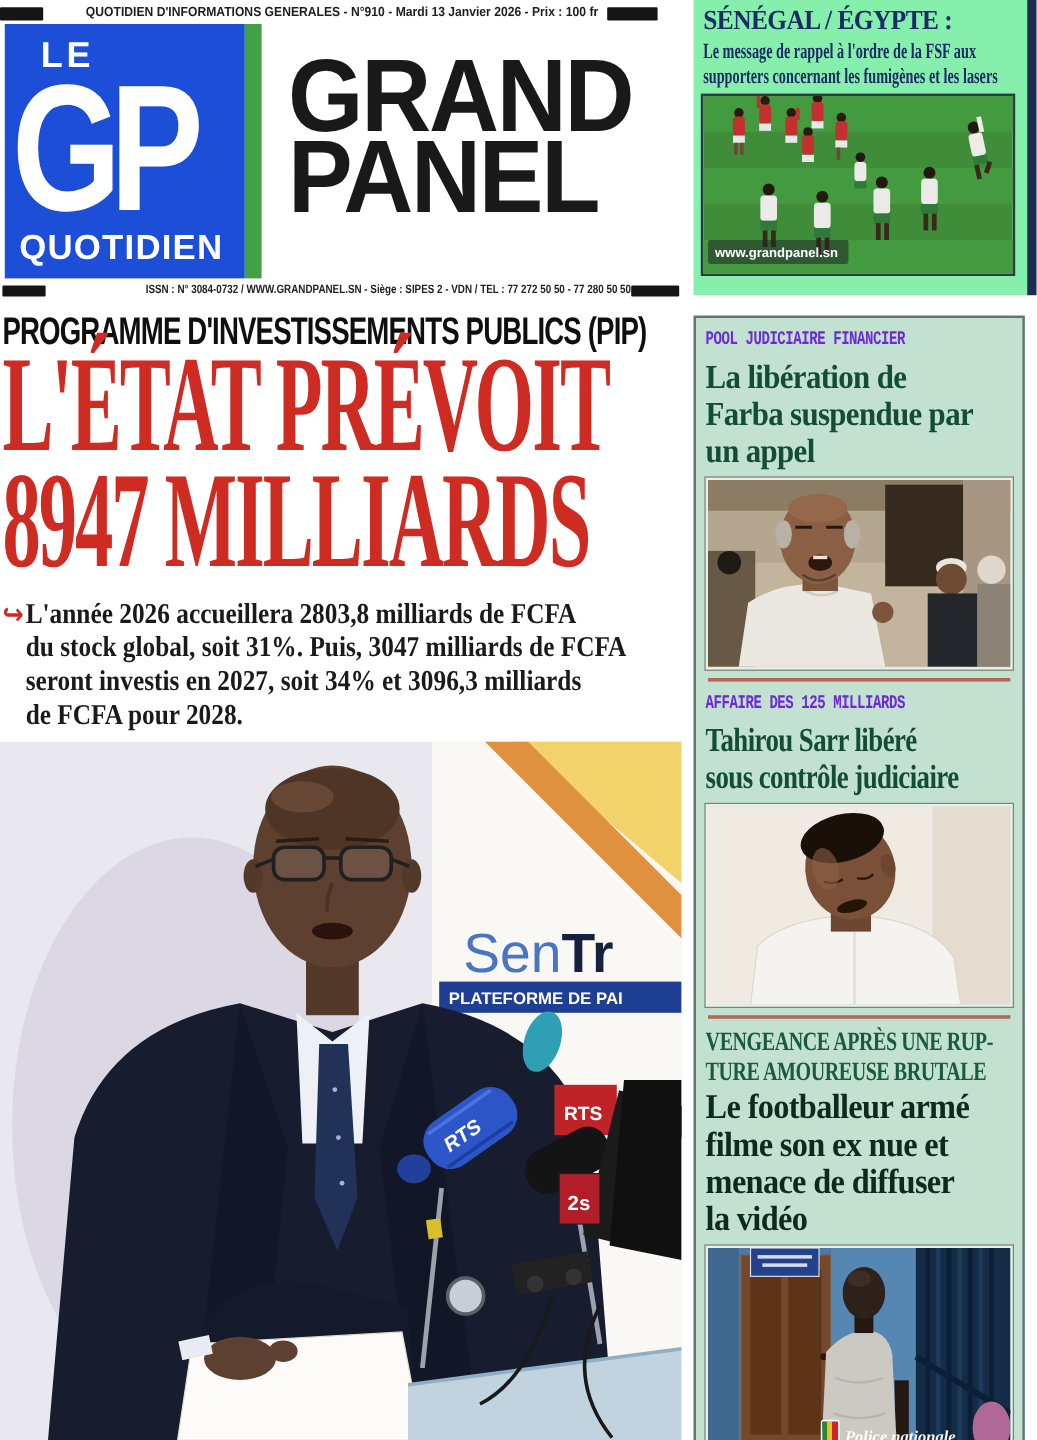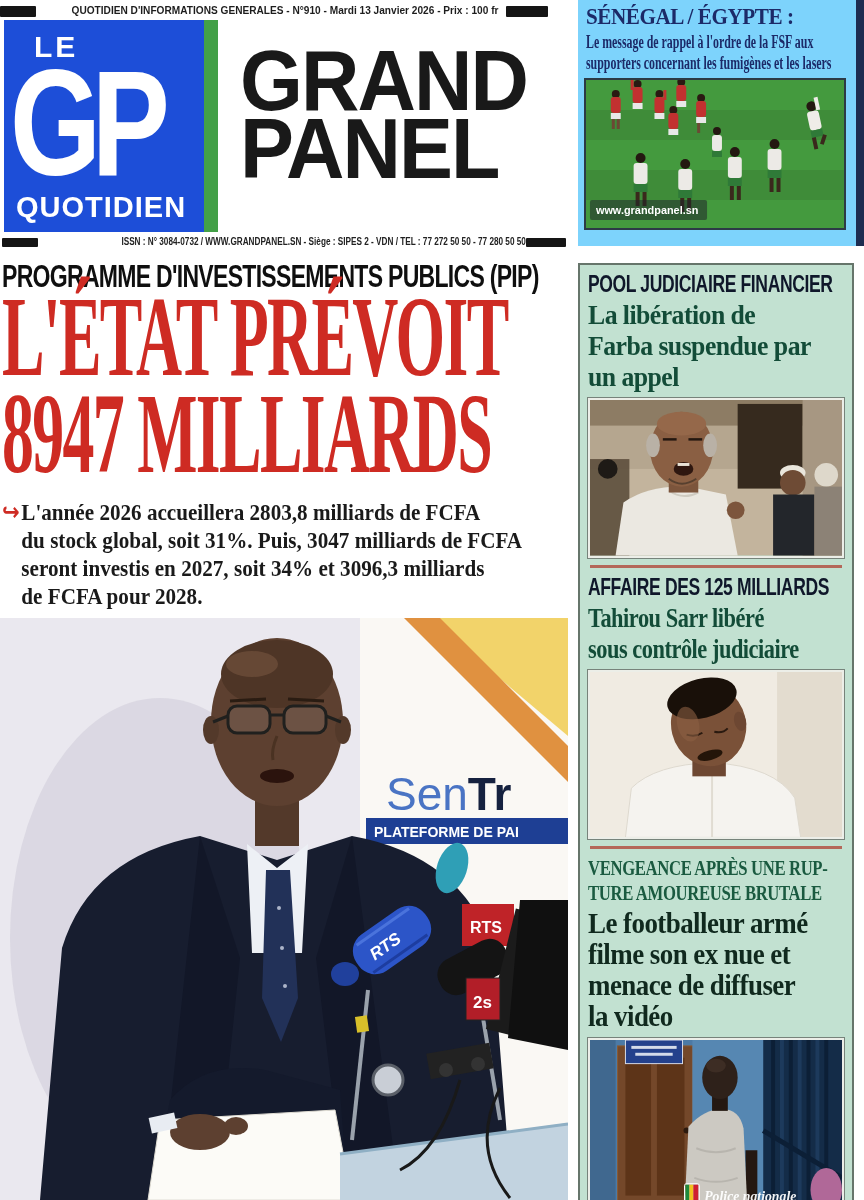--- a/index.html
+++ b/index.html
@@ -39,39 +39,39 @@
                 font-family:"Liberation Serif","DejaVu Serif",serif;font-weight:bold;
                 font-size:24px;line-height:28px;color:#1a1a1a;
                 transform:scaleX(.88);transform-origin:left top;}
   .lead-summary .tline{white-space:nowrap;}
   .summary-arrow{position:absolute;left:0;top:0;color:#ce2b23;font-size:24px;
                  font-family:"DejaVu Sans",sans-serif;font-weight:bold;}
 
   .main-photo{top:618px;left:0;width:568px;height:582px;}
 
   
-  .football-box{top:0;left:578px;width:278px;height:246px;background:#7dd3fc;
+  .football-box{top:0;left:578px;width:278px;height:246px;background:#86efac;
                 padding:0;box-sizing:border-box;}
   .fb-title{position:absolute;top:4px;left:8px;font-family:"Liberation Serif",serif;
             font-weight:bold;font-size:23px;color:#1c2a68;letter-spacing:-.5px;white-space:nowrap;
             transform:scaleX(.92);transform-origin:left top;}
   .fb-sub{position:absolute;top:32px;left:8px;font-family:"Liberation Serif",serif;
           font-weight:bold;font-size:18px;line-height:21px;color:#1c2a68;
           transform:scaleX(.66);transform-origin:left top;}
   .fb-sub .tline{white-space:nowrap;}
   .fb-photo{position:absolute;top:78px;left:6px;width:262px;height:152px;
             border:2px solid #2c3a46;box-sizing:border-box;}
   .navy-edge{top:0;left:856px;width:8px;height:246px;background:#1d2c50;}
 
   
   .mint-box{top:263px;left:578px;width:276px;height:940px;background:#c2e1d1;
             border:2px solid #66756b;box-sizing:border-box;padding:6px 8px 0 8px;}
   .story{position:relative;}
-  .kicker{font-family:Liberation Sans, sans-serif;font-weight:bold;
-          font-size:24px;line-height:25px;color:#0f172a;letter-spacing:-.5px;}
+  .kicker{font-family:Liberation Mono, monospace;font-weight:bold;
+          font-size:16px;line-height:25px;color:#6d28d9;letter-spacing:-.5px;}
   .kicker .sx{transform:scaleX(.73);}
   .kicker-lines{font-family:"Liberation Serif","DejaVu Serif",serif;font-weight:bold;
           font-size:22px;line-height:25px;color:#1a5a40;letter-spacing:-.5px;
           transform:scaleX(.76);transform-origin:left top;}
   .kicker-lines .tline{white-space:nowrap;}
   .headline{font-family:"Liberation Serif","DejaVu Serif",serif;font-weight:bold;
             color:#134c38;letter-spacing:-.6px;transform-origin:left top;margin-top:3px;}
   .headline .tline{white-space:nowrap;}
   .h-s1{font-size:28px;line-height:31px;transform:scaleX(.92);}
   .h-s2{font-size:28px;line-height:31px;transform:scaleX(.80);}

